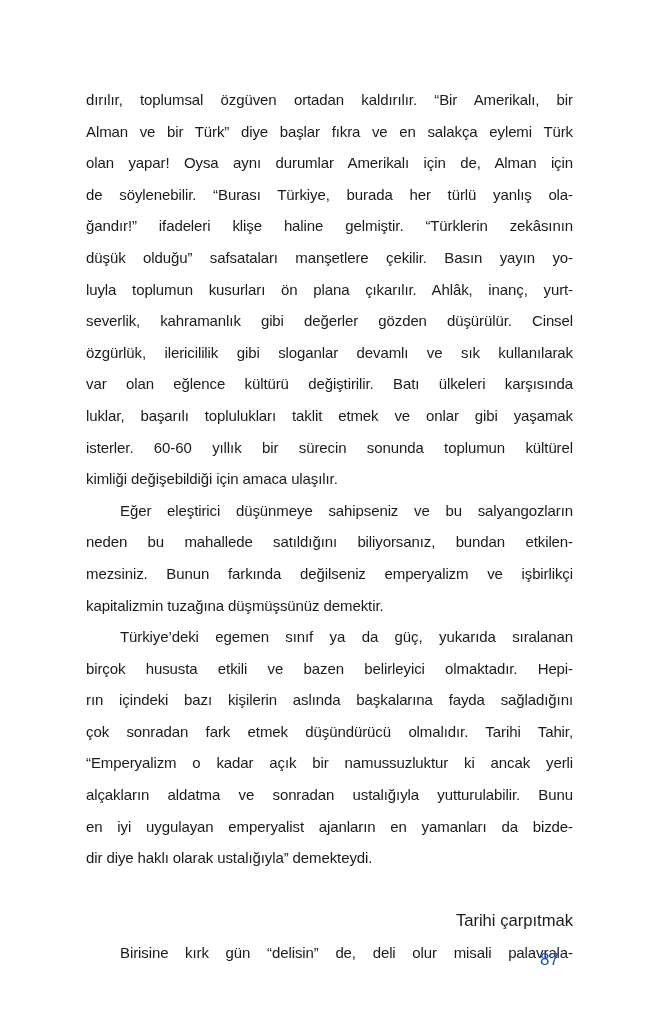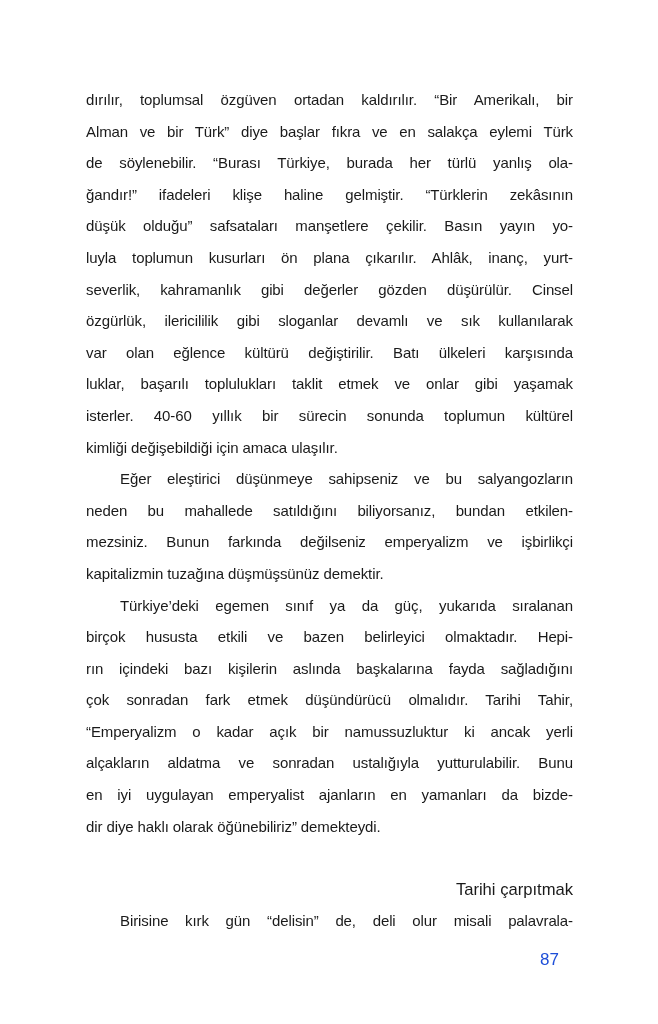--- a/index.html
+++ b/index.html
@@ -23,48 +23,49 @@
   }
 </style>
 </head>
 <body>
 
 <div class="page">
 
   <div>
     <span class="line">dırılır, toplumsal özgüven ortadan kaldırılır.  “Bir Amerikalı, bir</span>
     <span class="line">Alman ve bir Türk” diye başlar fıkra ve en salakça eylemi Türk</span>
+    <span class="line">olan yapar! Oysa aynı durumlar Amerikalı için de, Alman için</span>
     <span class="line">de söylenebilir. “Burası Türkiye, burada her türlü yanlış ola-</span>
     <span class="line">ğandır!” ifadeleri klişe haline gelmiştir. “Türklerin zekâsının</span>
     <span class="line">düşük olduğu” safsataları manşetlere çekilir. Basın yayın yo-</span>
     <span class="line">luyla toplumun kusurları ön plana çıkarılır. Ahlâk, inanç, yurt-</span>
     <span class="line">severlik, kahramanlık gibi değerler gözden düşürülür. Cinsel</span>
     <span class="line">özgürlük, ilericililik gibi sloganlar devamlı ve sık kullanılarak</span>
     <span class="line">var olan eğlence kültürü değiştirilir. Batı ülkeleri karşısında</span>
     <span class="line">luklar, başarılı toplulukları taklit etmek ve onlar gibi yaşamak</span>
-    <span class="line">isterler. 40-60 yıllık bir sürecin sonunda toplumun kültürel</span>
+    <span class="line">isterler. 60-60 yıllık bir sürecin sonunda toplumun kültürel</span>
     <span class="line last">kimliği değişebildiği için amaca ulaşılır.</span>
   </div>
 
   <div>
     <span class="line indent">Eğer eleştirici düşünmeye sahipseniz ve bu salyangozların</span>
     <span class="line">neden bu mahallede satıldığını biliyorsanız, bundan etkilen-</span>
     <span class="line">mezsiniz. Bunun farkında değilseniz emperyalizm ve işbirlikçi</span>
     <span class="line last">kapitalizmin tuzağına düşmüşsünüz demektir.</span>
   </div>
 
   <div>
     <span class="line indent">Türkiye’deki egemen sınıf ya da güç, yukarıda sıralanan</span>
     <span class="line">birçok hususta etkili ve bazen belirleyici olmaktadır. Hepi-</span>
     <span class="line">rın içindeki bazı kişilerin aslında başkalarına fayda sağladığını</span>
     <span class="line">çok sonradan fark etmek düşündürücü olmalıdır. Tarihi Tahir,</span>
     <span class="line">“Emperyalizm o kadar açık bir namussuzluktur ki ancak yerli</span>
     <span class="line">alçakların aldatma ve sonradan ustalığıyla yutturulabilir. Bunu</span>
     <span class="line">en iyi uygulayan emperyalist ajanların en yamanları da bizde-</span>
-    <span class="line last">dir diye haklı olarak öğünebiliriz” demekteydi.</span>
+    <span class="line last">dir diye haklı olarak ustalığıyla” demekteydi.</span>
   </div>
 
   <span class="spacer"></span>
 
   <span class="heading">Tarihi çarpıtmak</span>
 
   <div>
     <span class="line indent">Birisine kırk gün “delisin” de, deli olur misali palavrala-</span>
 
   </div>

